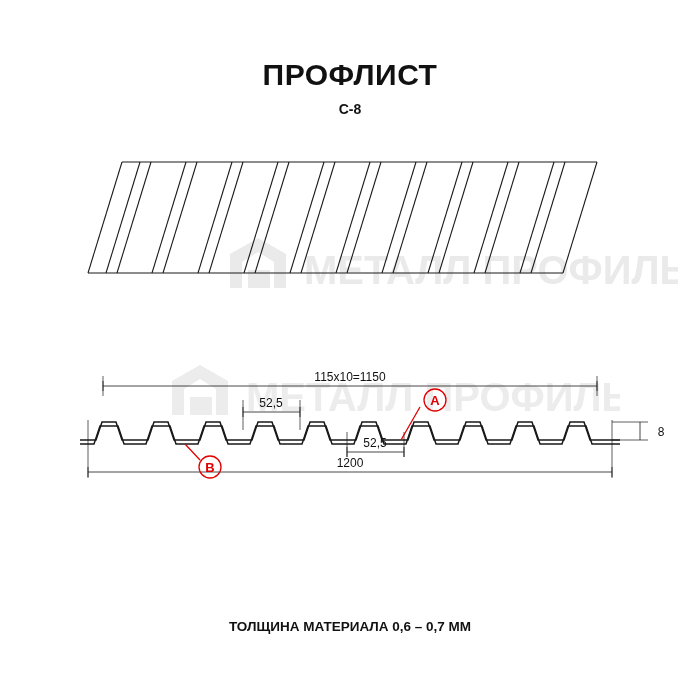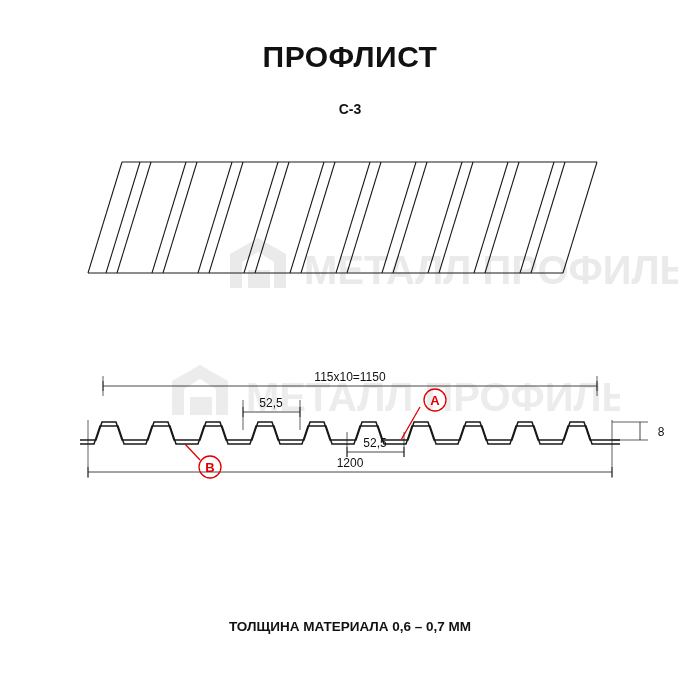--- a/index.html
+++ b/index.html
@@ -15,21 +15,21 @@
     position: relative;
     overflow: hidden;
   }
   .page {
     position: relative;
     width: 700px;
     height: 700px;
   }
   .title {
     position: absolute;
-    top: 40px;
+    top: 58px;
     left: 0;
     width: 700px;
     text-align: center;
     font-size: 30px;
     font-weight: bold;
     letter-spacing: 0.5px;
     color: #111111;
   }
   .subtitle {
     position: absolute;
@@ -77,21 +77,21 @@
 
   <svg class="wm" width="460" height="120" style="left:160px; top:345px;" viewBox="0 0 460 120">
     <g fill="#ececec">
       <path d="M12 36 L40 20 L68 36 L68 70 L56 70 L56 44 L40 34 L24 44 L24 70 L12 70 Z"></path>
       <rect x="30" y="52" width="22" height="18"></rect>
     </g>
     <text x="86" y="66" font-family="Liberation Sans, sans-serif" font-size="40" font-weight="bold" fill="#ececec">МЕТАЛЛ ПРОФИЛЬ</text>
   </svg>
 
   <div class="title">ПРОФЛИСТ</div>
-  <div class="subtitle">C-3</div>
+  <div class="subtitle">C-8</div>
 
   <svg class="art" width="700" height="180" style="top:145px; left:0;" viewBox="0 0 700 180">
     <g fill="none" stroke="#1a1a1a" stroke-width="1.1" stroke-linejoin="miter">
 
       <path d="M122 17 L597 17"></path>
 
       <path d="M88 128 L563 128"></path>
 
       <path d="M122 17 L88 128"></path>
 

